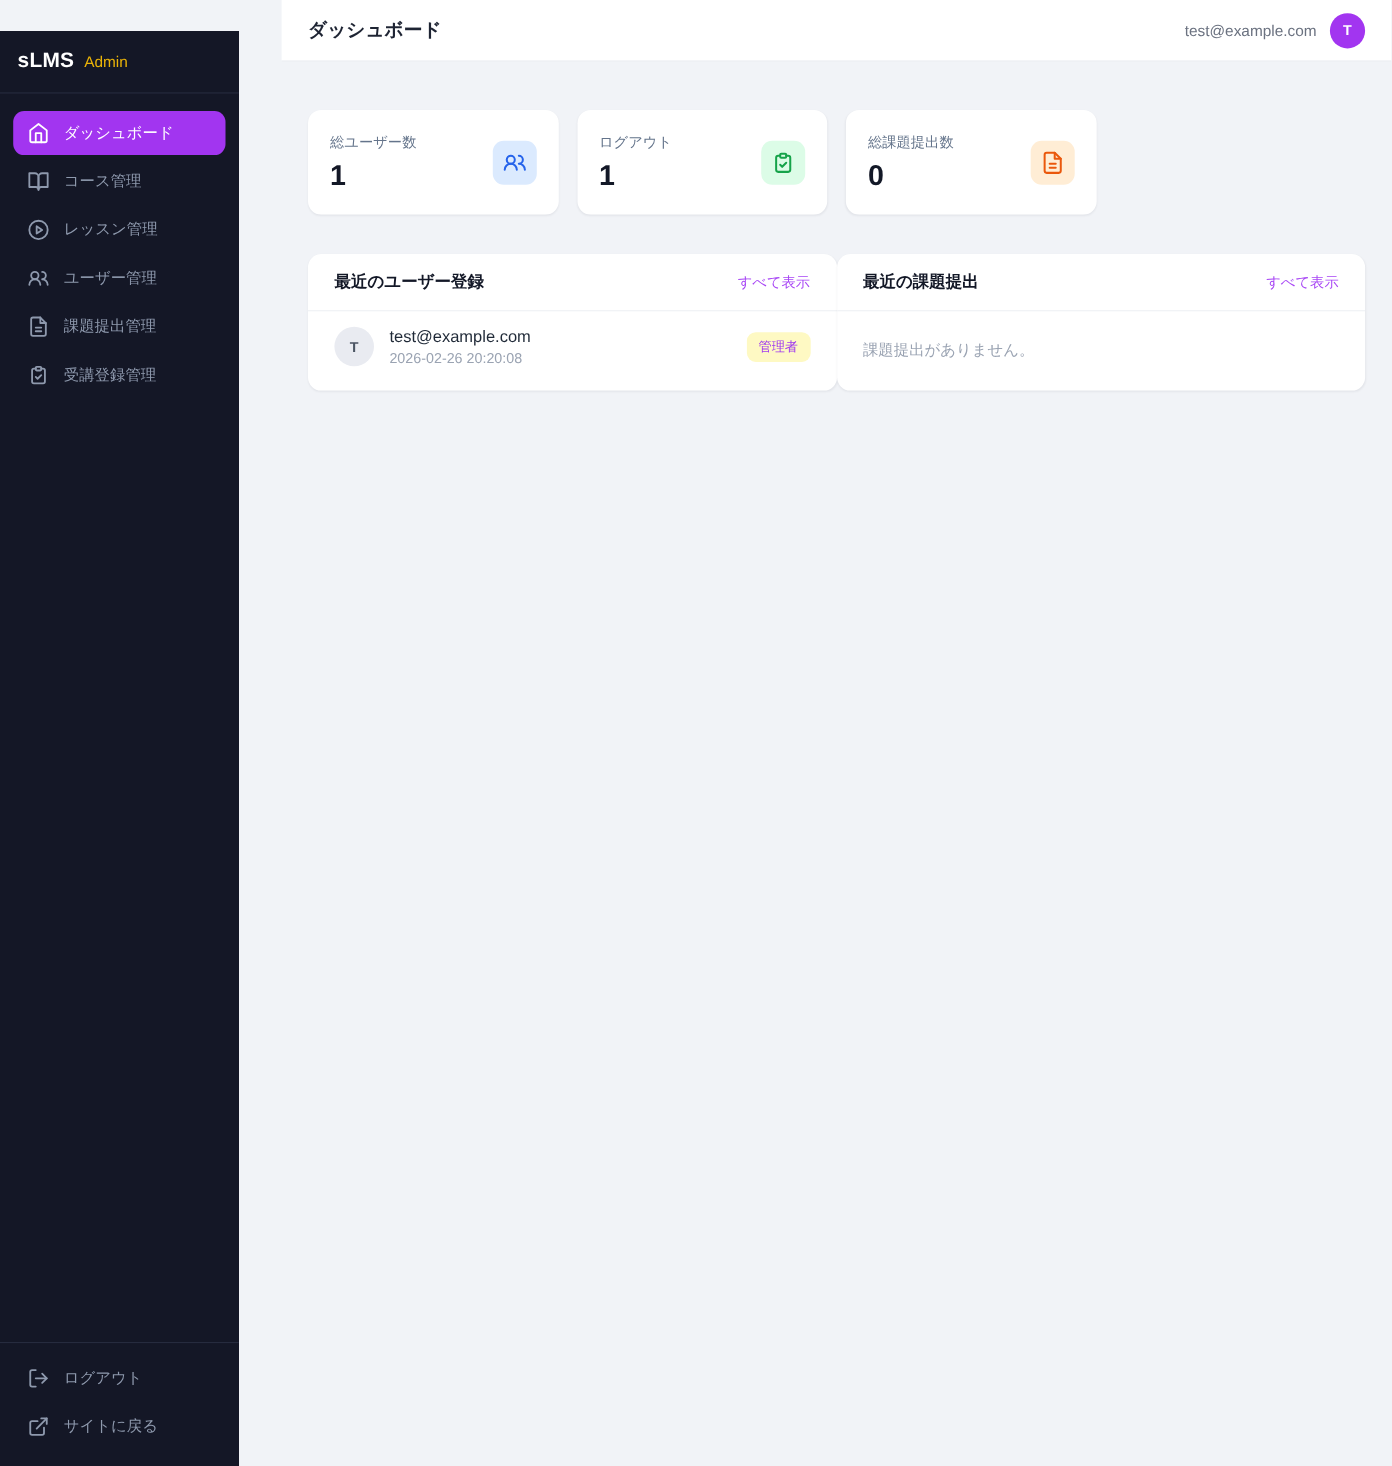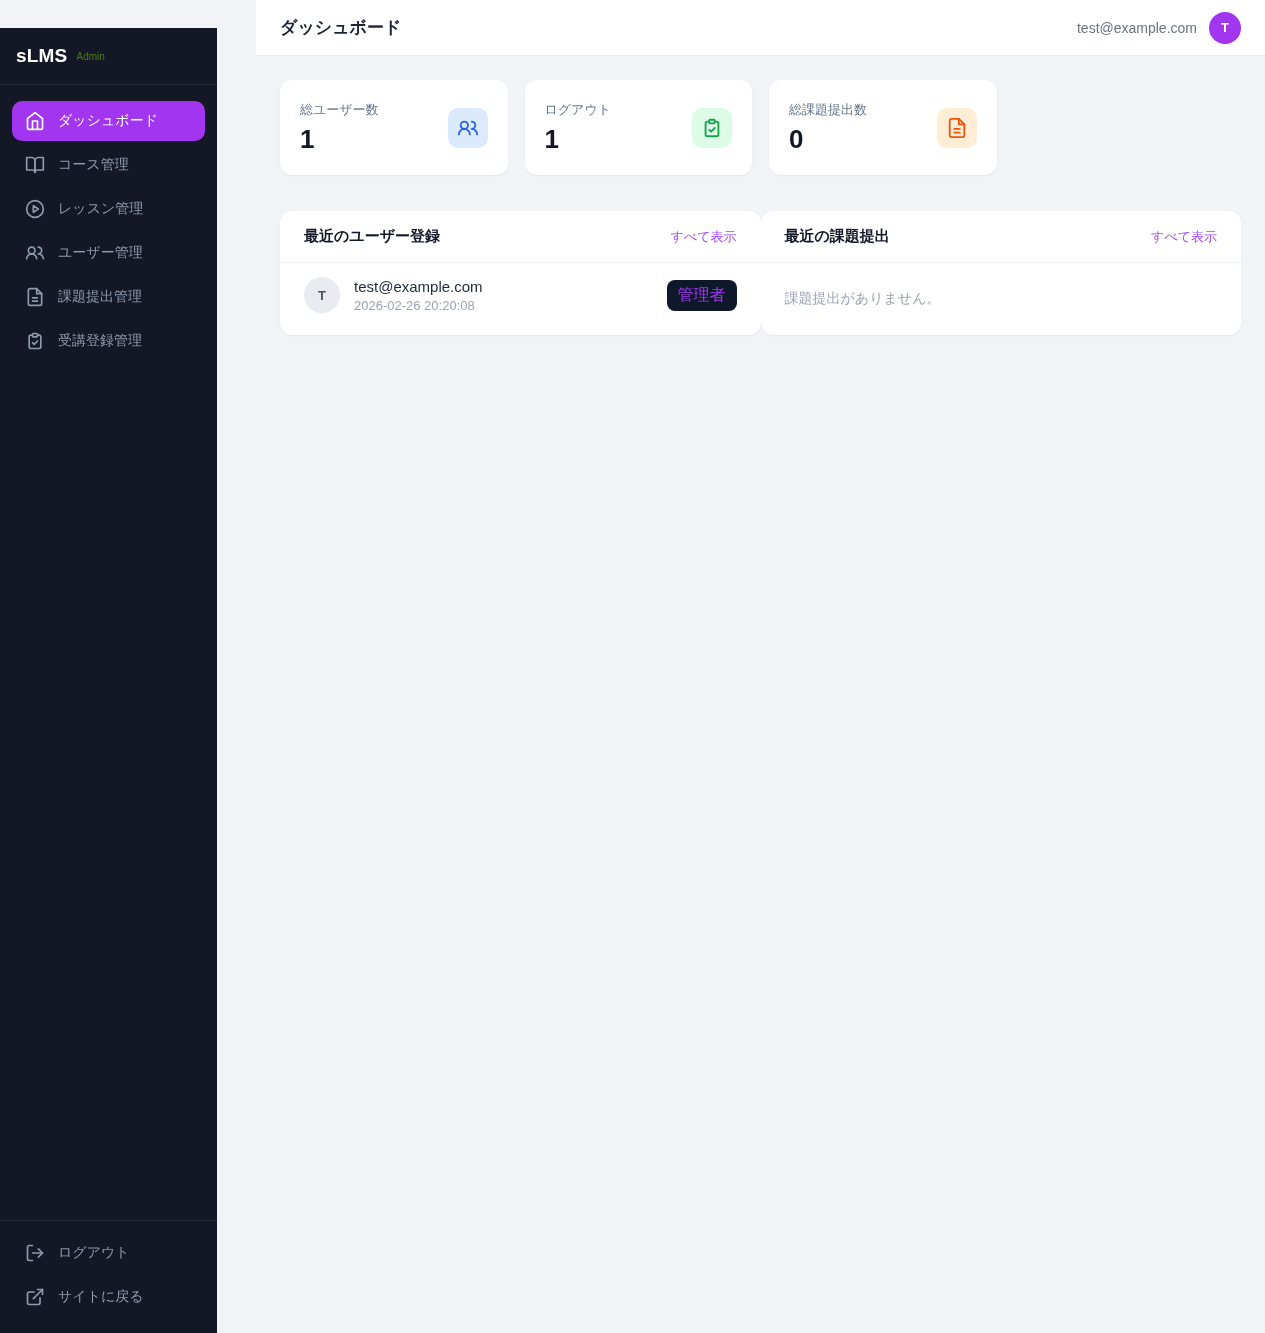--- a/index.html
+++ b/index.html
@@ -15,21 +15,21 @@
   
   .sidebar {
     position:fixed; left:0; top:0; bottom:0; width:217px;
     background:#141726; display:flex; flex-direction:column;margin-top:28px;
   }
   .sidebar-logo {
     height:57px; flex:0 0 57px; display:flex; align-items:center; gap:9px;
     padding:0 16px; border-bottom:1px solid #262b3e;
   }
   .logo-text { color:#ffffff; font-weight:bold; font-size:19px; letter-spacing:.2px; }
-  .logo-badge { color:#4d7c0f; font-size:10px; }
+  .logo-badge { color:#eab308; font-size:14px; }
   .nav { flex:1 1 auto; padding:16px 12px; overflow:hidden; }
   .nav-item {
     display:flex; align-items:center; gap:13px; height:40px; padding:0 13px;
     margin-bottom:4px; border-radius:10px; color:#8e99ad; font-size:14px;
     cursor:pointer;
   }
   .nav-item .nav-icon svg { width:20px; height:20px; }
   .nav-item.active { background:#a235f0; color:#ffffff; }
   .sidebar-footer { border-top:1px solid #262b3e; padding:12px; }
 
@@ -41,21 +41,21 @@
   }
   .topbar-title { font-size:17px; font-weight:bold; color:#1e2433; }
   .topbar-right { display:flex; align-items:center; gap:12px; }
   .topbar-email { font-size:14px; color:#6b7280; }
   .avatar {
     width:32px; height:32px; border-radius:50%; background:#a235f0; color:#fff;
     display:flex; align-items:center; justify-content:center;
     font-size:13px; font-weight:bold; cursor:pointer;
   }
 
-  .content { padding:24px; }
+  .content { padding:24px;margin-top:20px; }
 
   
   .stats-grid { display:grid; grid-template-columns:repeat(4,1fr); gap:17px; }
   .stat-card {
     background:#ffffff; border-radius:12px; height:95px; padding:18px 20px;
     display:flex; align-items:center; justify-content:space-between;
     box-shadow:0 1px 2px rgba(16,24,40,.06);
   }
   .stat-label { font-size:13px; color:#64748b; }
   .stat-value { font-size:26px; font-weight:800; color:#131827; margin-top:5px; }
@@ -83,21 +83,21 @@
   .view-all { font-size:13px; color:#a846f5; text-decoration:none; cursor:pointer; }
   .user-row { display:flex; align-items:center; gap:14px; padding:14px 24px; }
   .row-avatar {
     width:36px; height:36px; border-radius:50%; background:#e9ebf1; color:#4b5563;
     display:flex; align-items:center; justify-content:center;
     font-size:13px; font-weight:bold; flex:0 0 36px;
   }
   .row-email { font-size:15px; color:#1f2937; }
   .row-time { font-size:13px; color:#9aa3b2; margin-top:3px; }
   .role-badge {
-    margin-left:auto; background:#0f172a; color:#a03af0; font-size:16px;
+    margin-left:auto; background:#fef9c3; color:#a03af0; font-size:12px;
     padding:5px 11px; border-radius:8px; white-space:nowrap;
   }
   .empty-message { padding:27px 24px; font-size:14px; color:#9aa3b2; }
 </style>
 </head>
 <body>
 
 <aside class="sidebar">
   <div class="sidebar-logo">
     <span class="logo-text">sLMS</span>

